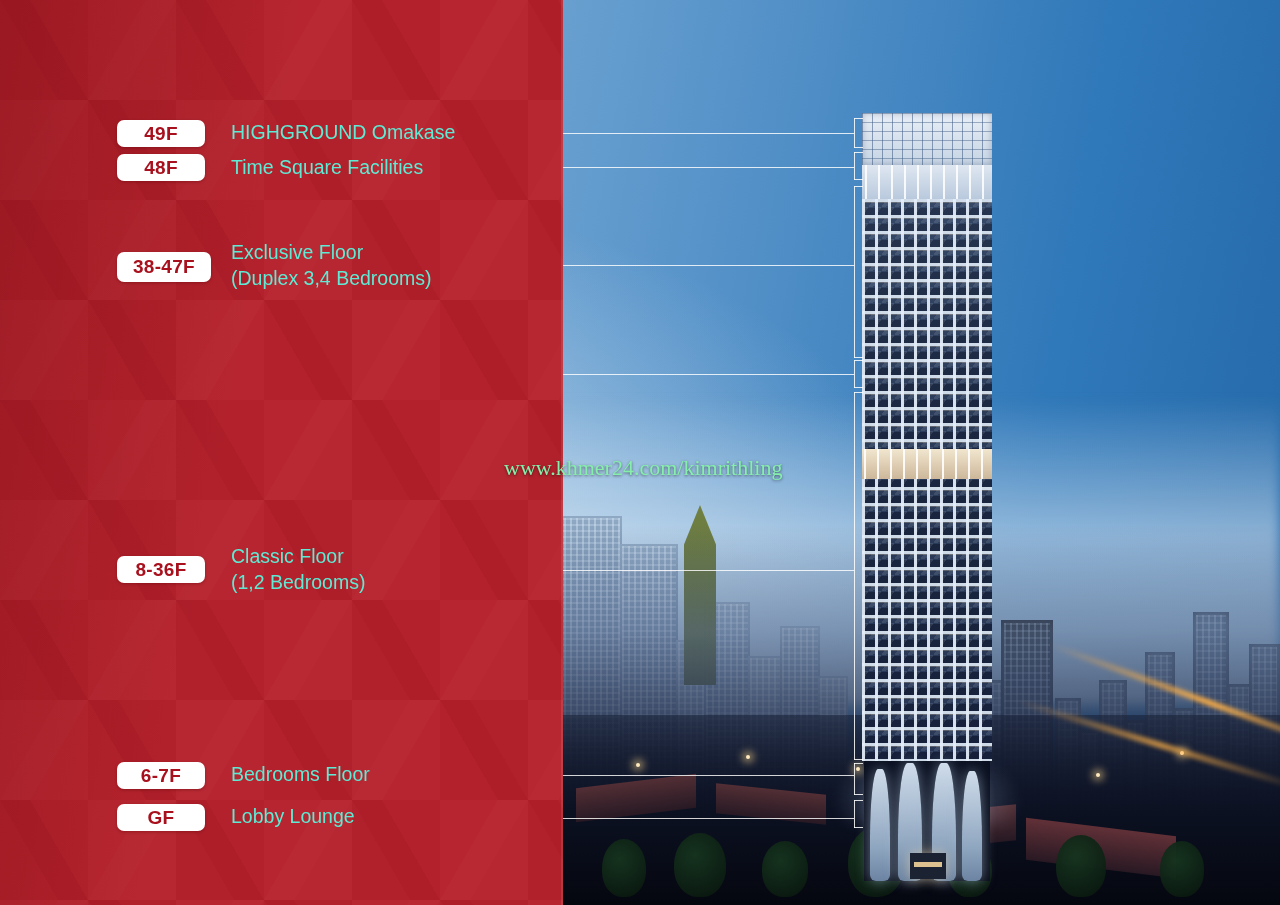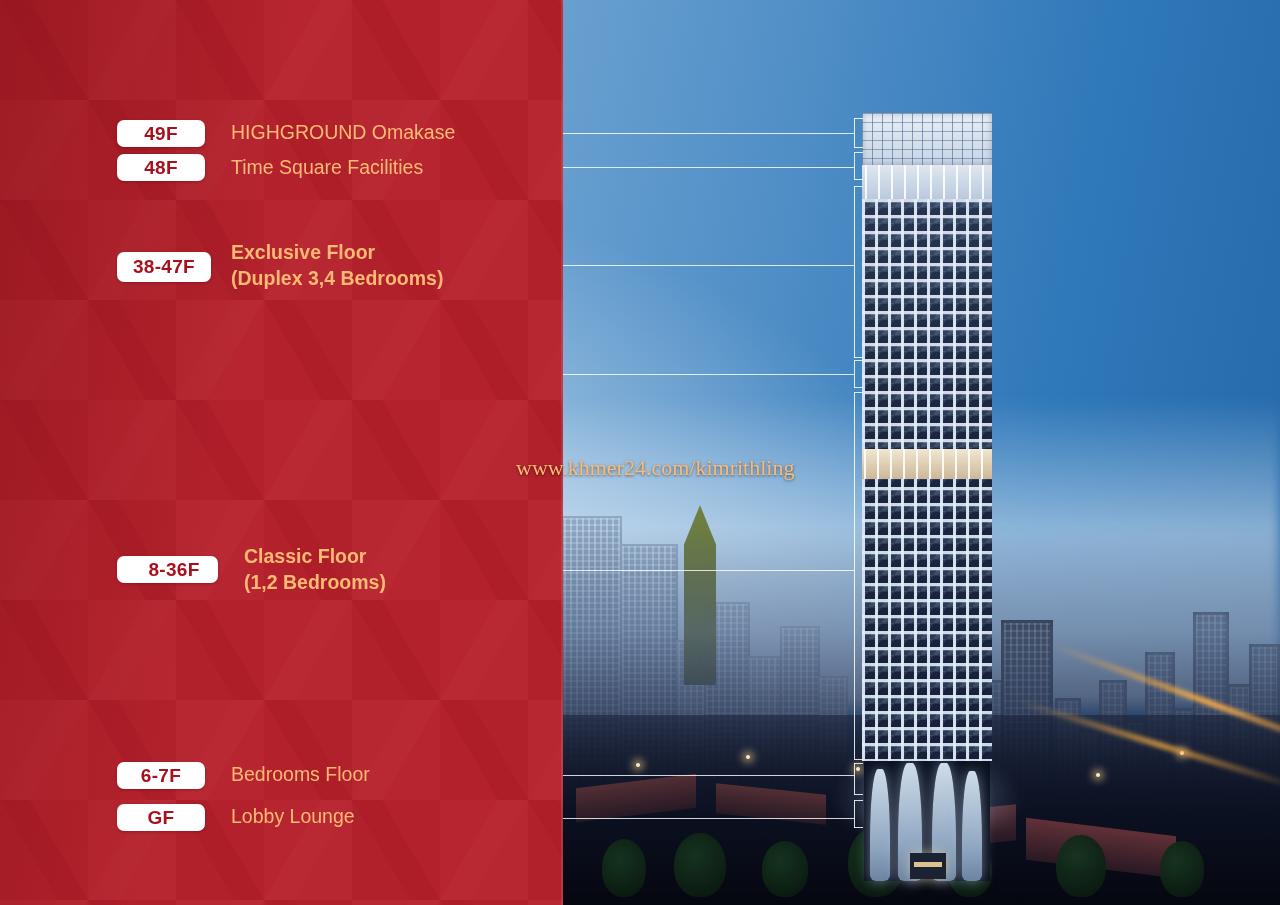--- a/index.html
+++ b/index.html
@@ -107,31 +107,31 @@
       background:linear-gradient(100deg,rgba(120,12,20,.40) 0%,rgba(181,32,43,0) 42%);}
   .panel-edge{position:absolute;right:0;top:0;width:2px;height:100%;background:rgba(255,255,255,.10);}
 
   
   .row{position:absolute;display:flex;align-items:flex-start;}
   .badge{flex:0 0 auto;background:#ffffff;border-radius:7px;
       color:#a8101d;font-weight:bold;text-align:center;
       letter-spacing:.3px;box-shadow:0 1px 3px rgba(80,0,6,.35);}
   .badge.w1{width:88px;height:27px;line-height:27px;font-size:19px;}
   .badge.w2{width:94px;height:30px;line-height:30px;font-size:19px;}
-  .label{margin-left:26px;color:#fdba74;font-size:19.5px;line-height:25.5px;white-space:nowrap;}
-  .label .sub{display:block;font-weight:bold;}
+  .label{margin-left:26px;color:#5eead4;font-size:19.5px;line-height:25.5px;white-space:nowrap;}
+  .label .sub{display:block;}
 
   
   .lead{position:absolute;height:1px;background:rgba(255,255,255,.82);}
   .brk{position:absolute;width:1px;background:rgba(255,255,255,.85);}
   .brk-t,.brk-b{position:absolute;height:1px;width:9px;background:rgba(255,255,255,.85);}
 
   
-  .watermark{position:absolute;left:516px;top:455px;
-      font-family:"Liberation Serif",serif;font-size:22px;color:#fdba74;
+  .watermark{position:absolute;left:504px;top:455px;
+      font-family:"Liberation Serif",serif;font-size:22px;color:#86efac;
       text-shadow:0 1px 3px rgba(0,0,0,.55);white-space:nowrap;}
 </style>
 </head>
 <body>
 
 <div class="stage">
 
   <div class="photo">
     <div class="sky"></div>
     <div class="sky-haze"></div>
@@ -267,21 +267,21 @@
     <div class="row" style="left:117px;top:240px;">
       <div class="badge w2" style="margin-top:12px;">38-47F</div>
       <div class="label" style="margin-left:20px;">
         <span class="sub">Exclusive Floor</span>
         <span class="sub">(Duplex 3,4 Bedrooms)</span>
       </div>
     </div>
 
 
     <div class="row" style="left:117px;top:544px;">
-      <div class="badge w1" style="margin-top:12px;padding-left:13px;">8-36F</div>
+      <div class="badge w1" style="margin-top:12px;">8-36F</div>
       <div class="label">
         <span class="sub">Classic Floor</span>
         <span class="sub">(1,2 Bedrooms)</span>
       </div>
     </div>
 
     <div class="row" style="left:117px;top:762px;">
       <div class="badge w1">6-7F</div>
       <div class="label">
         <span>Bedrooms Floor</span>

